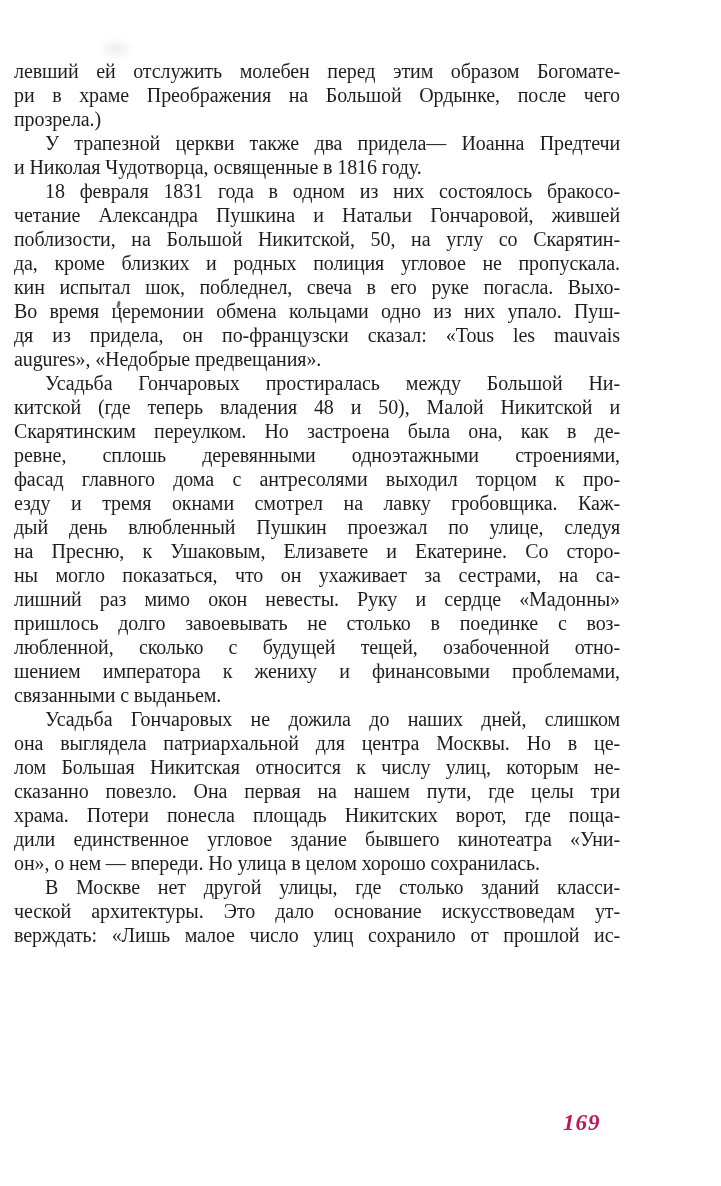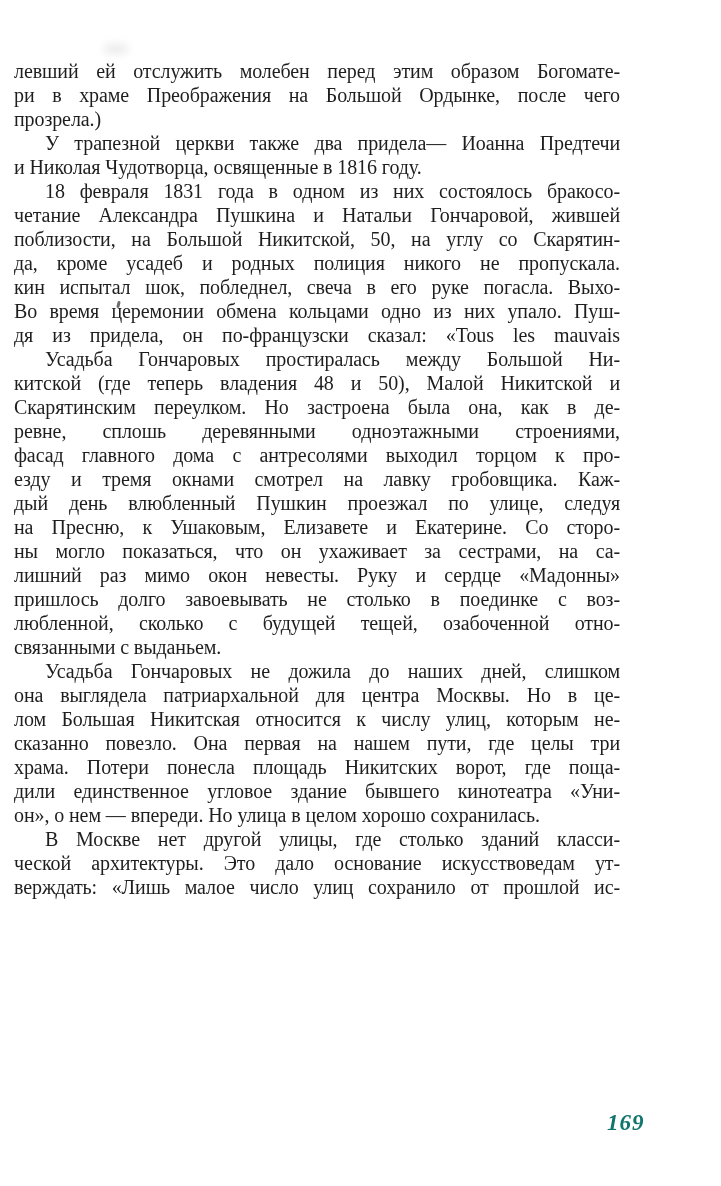--- a/index.html
+++ b/index.html
@@ -44,23 +44,22 @@
   .line.para-last {
     text-align-last: left;
   }
   .page-number {
     position: absolute;
     left: 563px;
     top: 1110px;
     font-size: 23px;
     font-weight: 700;
     font-style: italic;
-    color: #0f766e;
+    color: #be185d;
     letter-spacing: 1px;
-    margin-left: 44px;
   }
   
   .artifact-apostrophe {
     position: absolute;
     left: 117px;
     top: 301px;
     width: 3px;
     height: 7px;
     background: #4a4a4a;
     border-radius: 2px;
@@ -92,38 +91,40 @@
         <div class="line para-last">прозрела.)</div>
       </div>
       <div class="para">
         <div class="line indent">У трапезной церкви также два придела— Иоанна Предтечи</div>
         <div class="line para-last">и Николая Чудотворца, освященные в 1816 году.</div>
       </div>
       <div class="para">
         <div class="line indent">18 февраля 1831 года в одном из них состоялось бракосо-</div>
         <div class="line">четание Александра Пушкина и Натальи Гончаровой, жившей</div>
         <div class="line">поблизости, на Большой Никитской, 50, на углу со Скарятин-</div>
-        <div class="line">да, кроме усадеб и родных полиция никого не пропускала.</div>
+        <div class="line">да, кроме близких и родных полиция угловое не пропускала.</div>
         <div class="line">кин испытал шок, побледнел, свеча в его руке погасла. Выхо-</div>
         <div class="line">Во время церемонии обмена кольцами одно из них упало. Пуш-</div>
         <div class="line">дя из придела, он по-французски сказал: «Tous les mauvais</div>
+        <div class="line para-last">augures», «Недобрые предвещания».</div>
       </div>
       <div class="para">
         <div class="line indent">Усадьба Гончаровых простиралась между Большой Ни-</div>
         <div class="line">китской (где теперь владения 48 и 50), Малой Никитской и</div>
         <div class="line">Скарятинским переулком. Но застроена была она, как в де-</div>
         <div class="line">ревне, сплошь деревянными одноэтажными строениями,</div>
         <div class="line">фасад главного дома с антресолями выходил торцом к про-</div>
         <div class="line">езду и тремя окнами смотрел на лавку гробовщика. Каж-</div>
         <div class="line">дый день влюбленный Пушкин проезжал по улице, следуя</div>
         <div class="line">на Пресню, к Ушаковым, Елизавете и Екатерине. Со сторо-</div>
         <div class="line">ны могло показаться, что он ухаживает за сестрами, на са-</div>
         <div class="line">лишний раз мимо окон невесты. Руку и сердце «Мадонны»</div>
         <div class="line">пришлось долго завоевывать не столько в поединке с воз-</div>
         <div class="line">любленной, сколько с будущей тещей, озабоченной отно-</div>
+        <div class="line">шением императора к жениху и финансовыми проблемами,</div>
         <div class="line para-last">связанными с выданьем.</div>
       </div>
       <div class="para">
         <div class="line indent">Усадьба Гончаровых не дожила до наших дней, слишком</div>
         <div class="line">она выглядела патриархальной для центра Москвы. Но в це-</div>
         <div class="line">лом Большая Никитская относится к числу улиц, которым не-</div>
         <div class="line">сказанно повезло. Она первая на нашем пути, где целы три</div>
         <div class="line">храма. Потери понесла площадь Никитских ворот, где поща-</div>
         <div class="line">дили единственное угловое здание бывшего кинотеатра «Уни-</div>
         <div class="line para-last">он», о нем — впереди. Но улица в целом хорошо сохранилась.</div>

